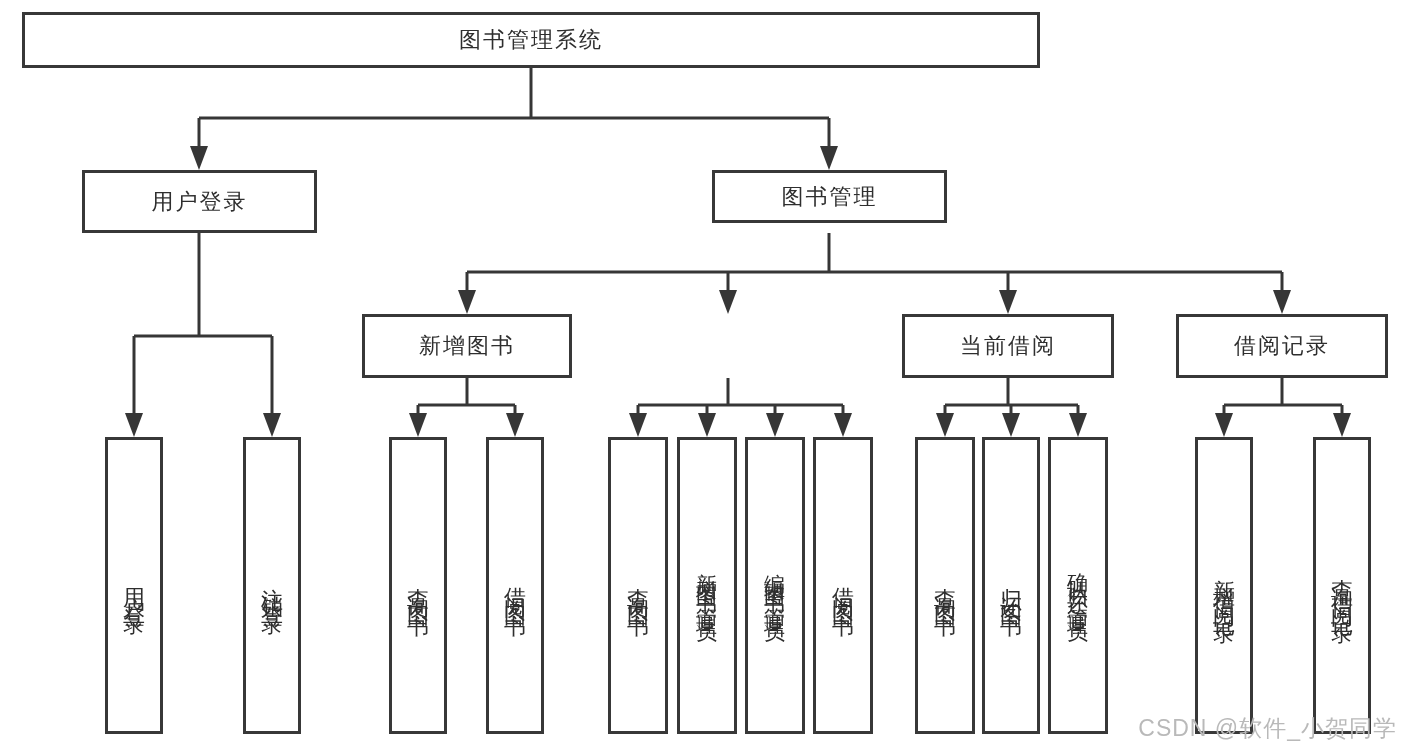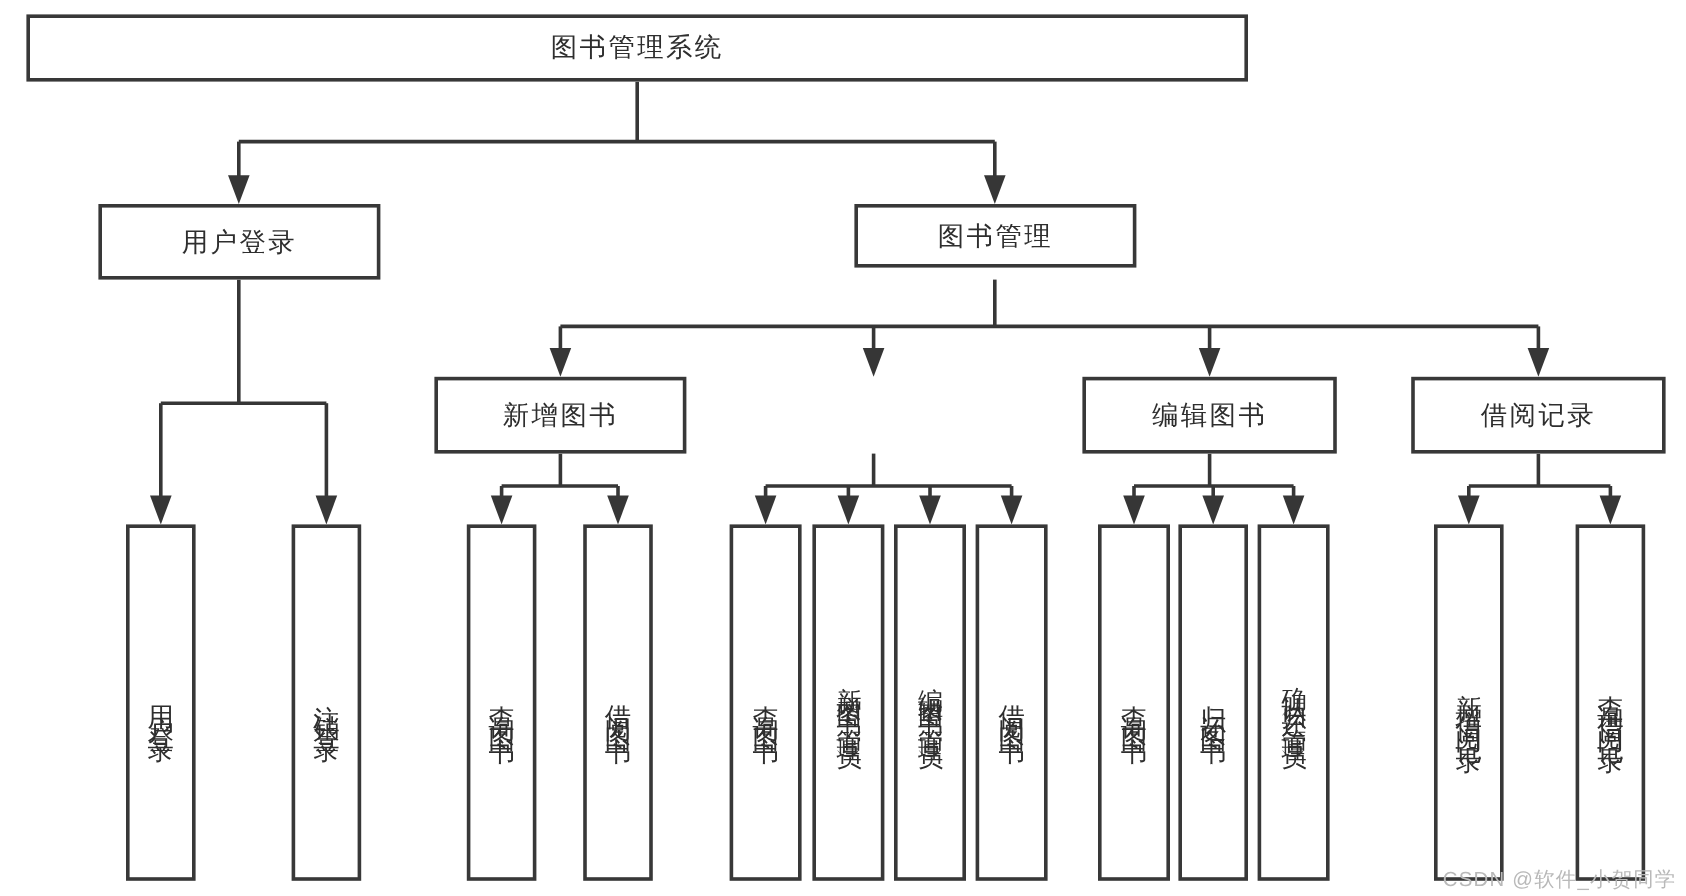--- a/index.html
+++ b/index.html
@@ -34,21 +34,21 @@
     writing-mode: vertical-rl;
     text-orientation: mixed;
     letter-spacing: 9px;
     padding-top: 4px;
   }
   .node.v.long { letter-spacing: 7px; font-size: 21px; }
   .watermark {
     position: absolute;
     right: 8px;
     bottom: 3px;
-    font-size: 17px;
+    font-size: 23px;
     color: #b9b9b9;
     letter-spacing: 1px;
     white-space: nowrap;
   }
 </style>
 </head>
 <body>
 
 <div class="stage">
 
@@ -117,21 +117,21 @@
       <polygon points="1333,413 1351,413 1342,437"></polygon>
     </g>
   </svg>
 
   <div class="node h" style="left:22px; top:12px; width:1018px; height:56px">图书管理系统</div>
 
   <div class="node h" style="left:82px; top:170px; width:235px; height:63px">用户登录</div>
   <div class="node h" style="left:712px; top:170px; width:235px; height:53px">图书管理</div>
 
   <div class="node h" style="left:362px; top:314px; width:210px; height:64px">新增图书</div>
-  <div class="node h" style="left:902px; top:314px; width:212px; height:64px">编辑图书</div>
+  <div class="node h" style="left:902px; top:314px; width:212px; height:64px">当前借阅</div>
   <div class="node h" style="left:1176px; top:314px; width:212px; height:64px">借阅记录</div>
 
   <div class="node v" style="left:105px; top:437px; width:58px; height:297px">用户登录</div>
   <div class="node v" style="left:243px; top:437px; width:58px; height:297px">注销登录</div>
 
   <div class="node v" style="left:389px; top:437px; width:58px; height:297px">查询图书</div>
   <div class="node v" style="left:486px; top:437px; width:58px; height:297px">借阅图书</div>
 
   <div class="node v" style="left:608px; top:437px; width:60px; height:297px">查询图书</div>
   <div class="node v long" style="left:677px; top:437px; width:60px; height:297px">新增图书（管理员）</div>

